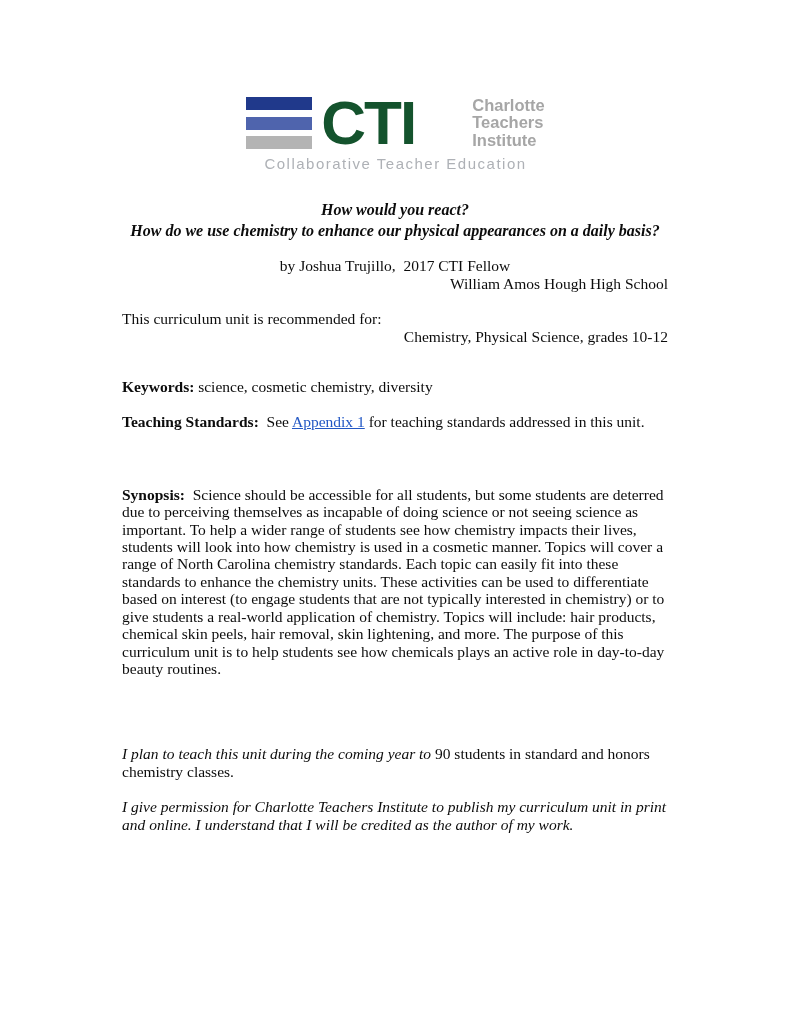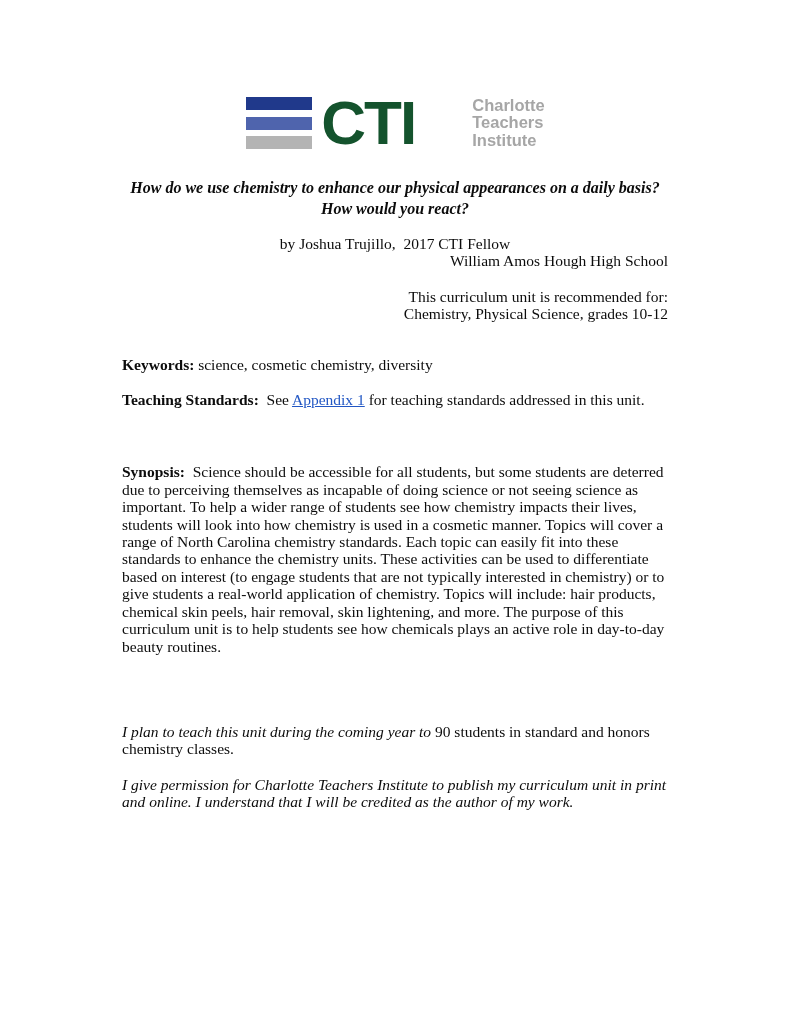--- a/index.html
+++ b/index.html
@@ -89,36 +89,37 @@
         <div class="bar" id="bar2" style="background: rgb(79, 100, 173);"></div>
         <div class="bar" id="bar3" style="background: rgb(180, 180, 180);"></div>
       </div>
       <div class="cti-acronym" id="cti-acronym" style="color: #14532d;">CTI</div>
       <div class="logo-stack" id="logo-stack" style="color: rgb(166, 166, 166);">
         <span>Charlotte</span>
         <span>Teachers</span>
         <span>Institute</span>
       </div>
     </div>
+    <div class="logo-tagline" id="logo-tagline" style="color: rgb(174, 177, 182);">Collaborative Teacher Education</div>
   </div>
 
   <div class="content">
 
     <h1 class="unit-title">
+      <div>How would you react?</div>
       <div>How do we use chemistry to enhance our physical appearances on a daily basis?</div>
-      <div>How would you react?</div>
     </h1>
 
     <div class="center-block byline">
       <p style="text-align:center;">by Joshua Trujillo,  2017 CTI Fellow</p>
       <p style="text-align:right;">William Amos Hough High School</p>
     </div>
 
     <div class="center-block recommended">
-      <p style="text-align:right;">This curriculum unit is recommended for:</p>
+      <p style="text-align:left;">This curriculum unit is recommended for:</p>
       <p style="text-align:right;">Chemistry, Physical Science, grades 10-12</p>
     </div>
 
     <p class="keywords"><b>Keywords:</b><span> science, cosmetic chemistry, diversity</span></p>
 
     <p class="standards"><b>Teaching Standards:</b><span>  See </span><a class="doc-link" id="appendix-link" style="color: rgb(34, 87, 196);">Appendix 1</a><span> for teaching standards addressed in this unit.</span></p>
 
     <p class="synopsis"><b>Synopsis:</b><span>  Science should be accessible for all students, but some students are deterred due to perceiving themselves as incapable of doing science or not seeing science as important. To help a wider range of students see how chemistry impacts their lives, students will look into how chemistry is used in a cosmetic manner. Topics will cover a range of North Carolina chemistry standards. Each topic can easily fit into these standards to enhance the chemistry units. These activities can be used to differentiate based on interest (to engage students that are not typically interested in chemistry) or to give students a real-world application of chemistry. Topics will include: hair products, chemical skin peels, hair removal, skin lightening, and more. The purpose of this curriculum unit is to help students see how chemicals plays an active role in day-to-day beauty routines.</span></p>
 
     <p class="plan"><i>I plan to teach this unit during the coming year to</i><span> 90 students in standard and honors chemistry classes.</span></p>

